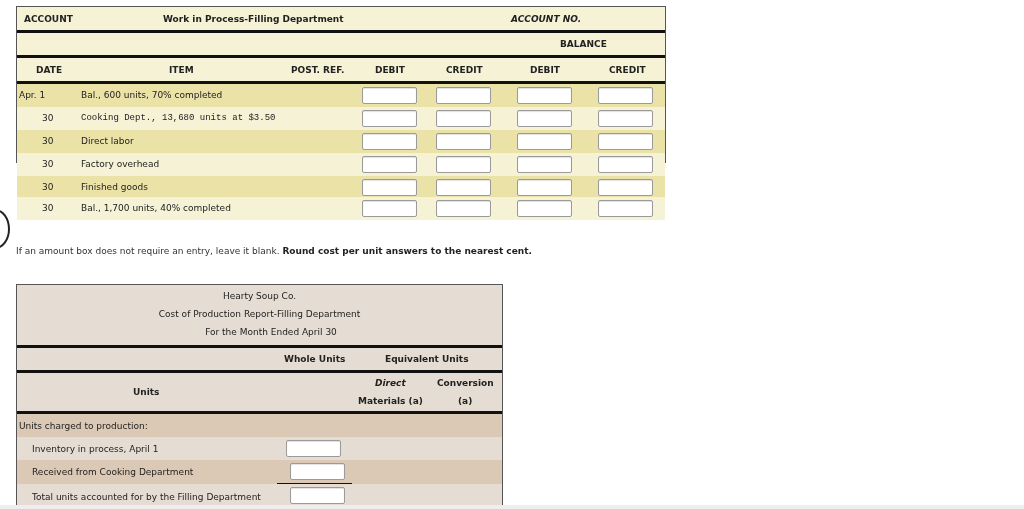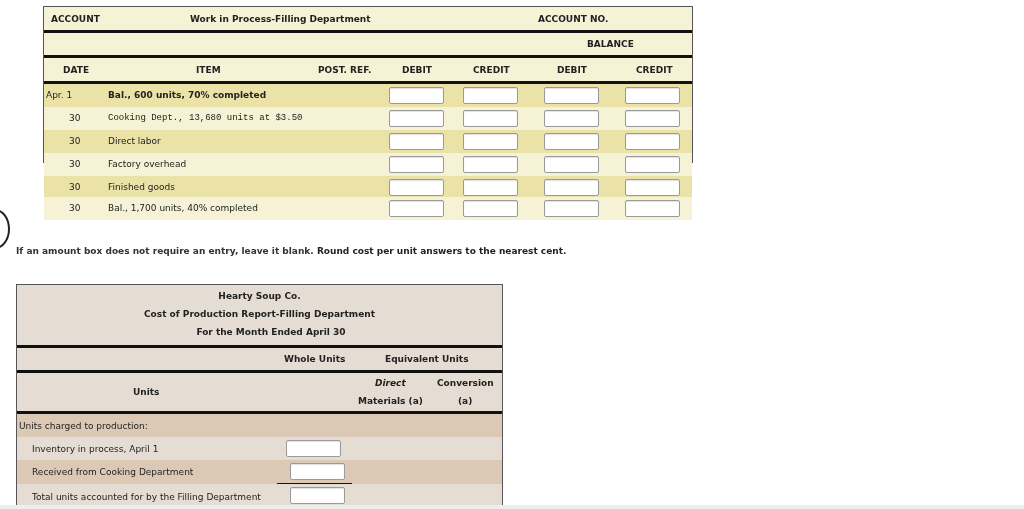--- a/index.html
+++ b/index.html
@@ -2,21 +2,21 @@
 <html><head>
 <meta charset="utf-8">
 <style>
   * { box-sizing: border-box; margin: 0; padding: 0; }
   html, body { width: 1024px; height: 509px; overflow: hidden; background: #ffffff; }
   body { font-family: "DejaVu Sans", "Liberation Sans", sans-serif; font-size: 9px; color: #222; position: relative; }
 
   
   .ledger {
     position: absolute; left: 16px; top: 6px; width: 650px; height: 157px;
-    border: 1px solid #555; background: #0f766e; margin-left: 27px;
+    border: 1px solid #555; background: #0f766e;
   }
   .lrow { position: absolute; left: 0; width: 648px; }
   .hdr-bold { font-weight: bold; font-size: 9px; color: #222; }
   .thickline { position: absolute; left: 0; width: 648px; height: 3px; background: #111; }
 
   .lrow-account { top: 0; height: 23px; background: #f5f2d6; }
   .lrow-balance { top: 26px; height: 22px; background: #f5f2d6; }
   .lrow-colhdr { top: 51px; height: 23px; background: #f5f2d6; }
 
   .data-row { position: absolute; left: 0; width: 648px; height: 23px; }
@@ -24,36 +24,36 @@
   .data-row.even { background: #f5f2d6; }
 
   .abs { position: absolute; }
   .input-box {
     position: absolute; width: 55px; height: 17px; background: #fff;
     border: 1px solid #9a9a9a; border-radius: 2px;
     box-shadow: inset 0 1px 1px rgba(0,0,0,0.12);
   }
 
   
-  .instruction { position: absolute; left: 16px; top: 246px; font-size: 9px; color: #333; white-space: nowrap; font-weight: bold; }
+  .instruction { position: absolute; left: 16px; top: 246px; font-size: 9px; color: #333; white-space: nowrap; }
   .instruction b { color: #222; }
 
   .circle-mark {
     position: absolute; left: -20px; top: 209px; width: 30px; height: 40px;
     border: 2px solid #222; border-radius: 50%;
   }
 
   
   .report {
     position: absolute; left: 16px; top: 284px; width: 487px; height: 240px;
     border: 1px solid #555; background: #e5ddd3;
   }
   .rsec { position: absolute; left: 0; width: 485px; }
   .rthick { position: absolute; left: 0; width: 485px; height: 3px; background: #111; }
-  .centered { position: absolute; width: 485px; text-align: center; left: 0; font-weight: bold; font-size: 9px; color: #222; }
+  .centered { position: absolute; width: 485px; text-align: center; left: 0; font-weight: normal; font-size: 9px; color: #222; }
 
   .rrow { position: absolute; left: 0; width: 485px; height: 23px; }
   .rrow.tan { background: #dcc9b5; }
   .rrow.light { background: #e5ddd3; }
   .rinput {
     position: absolute; width: 55px; height: 17px; background: #fff;
     border: 1px solid #9a9a9a; border-radius: 2px;
     box-shadow: inset 0 1px 1px rgba(0,0,0,0.12);
   }
   .rule { position: absolute; height: 1px; background: #111; }
@@ -62,21 +62,21 @@
 </style>
 </head>
 <body>
 
 <div class="circle-mark"></div>
 
 <div class="ledger">
   <div class="lrow lrow-account">
     <span class="abs hdr-bold" style="left:7px; top:7px;">ACCOUNT</span>
     <span class="abs hdr-bold" style="left:146px; top:7px;">Work in Process-Filling Department</span>
-    <span class="abs hdr-bold" style="left:494px; top:7px;">ACCOUNT NO.</span>
+    <span class="abs hdr-bold" style="left:494px; top:7px;font-style:italic;">ACCOUNT NO.</span>
   </div>
   <div class="thickline" style="top:23px;"></div>
 
   <div class="lrow lrow-balance">
     <span class="abs hdr-bold" style="left:543px; top:6px;">BALANCE</span>
   </div>
   <div class="thickline" style="top:48px;"></div>
 
   <div class="lrow lrow-colhdr">
     <span class="abs hdr-bold" style="left:19px; top:7px;">DATE</span>
@@ -84,21 +84,21 @@
     <span class="abs hdr-bold" style="left:274px; top:7px;">POST. REF.</span>
     <span class="abs hdr-bold" style="left:358px; top:7px;">DEBIT</span>
     <span class="abs hdr-bold" style="left:429px; top:7px;">CREDIT</span>
     <span class="abs hdr-bold" style="left:513px; top:7px;">DEBIT</span>
     <span class="abs hdr-bold" style="left:592px; top:7px;">CREDIT</span>
   </div>
   <div class="thickline" style="top:74px;"></div>
 
   <div class="data-row odd" style="top:77px;">
     <span class="abs" style="left:2px; top:6px;">Apr. 1</span>
-    <span class="abs" style="left:64px; top:6px;font-weight:bold;">Bal., 600 units, 70% completed</span>
+    <span class="abs" style="left:64px; top:6px;">Bal., 600 units, 70% completed</span>
     <input class="input-box" style="left: 345px; top: 3px;" value="">
     <input class="input-box" style="left: 419px; top: 3px;" value="">
     <input class="input-box" style="left: 500px; top: 3px;" value="">
     <input class="input-box" style="left: 581px; top: 3px;" value="">
   </div>
 
   <div class="data-row even" style="top:100px;">
     <span class="abs" style="left:25px; top:6px;">30</span>
     <span class="abs" style="left:64px; top:6px;font-family:Liberation Mono, monospace;">Cooking Dept., 13,680 units at $3.50</span>
     <input class="input-box" style="left: 345px; top: 3px;" value="">

